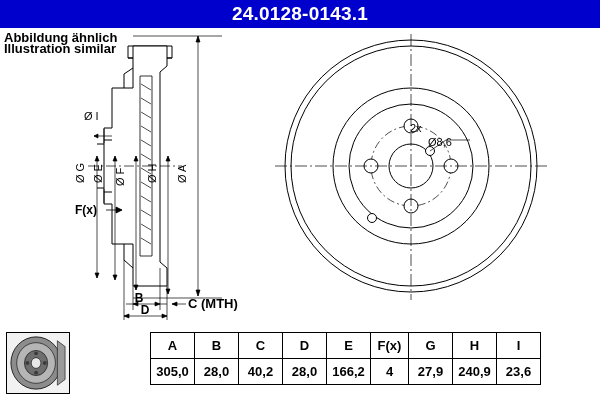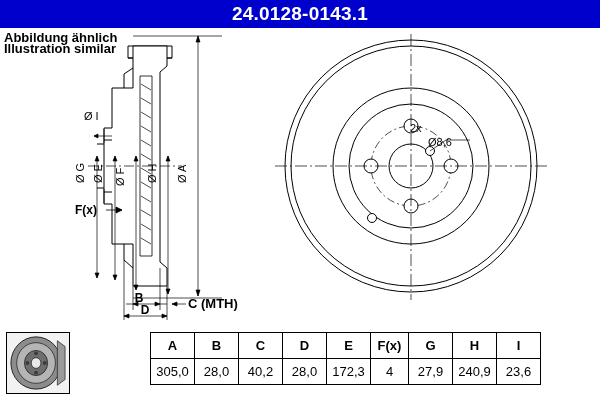--- a/index.html
+++ b/index.html
@@ -43,20 +43,21 @@
     position:absolute; left:150px; top:2px;
     border-collapse:collapse;
     font-size:13px;
   }
   table.spec td {
     border:1px solid #000;
     text-align:center;
     vertical-align:middle;
     height:26px;
     padding:0 2px;
+    font-weight:bold;
   }
   table.spec tr.head td { font-weight:bold; }
   .cw { width:44px; }
   .cw-f { width:38px; }
 
   .disc-photo {
     position:absolute; left:6px; top:2px; width:64px; height:62px;
     border:1px solid #000;
   }
 </style>
@@ -254,21 +255,21 @@
         <td class="cw-f">F(x)</td>
         <td class="cw">G</td>
         <td class="cw">H</td>
         <td class="cw">I</td>
       </tr>
       <tr>
         <td>305,0</td>
         <td>28,0</td>
         <td>40,2</td>
         <td>28,0</td>
-        <td>172,3</td>
+        <td>166,2</td>
         <td>4</td>
         <td>27,9</td>
         <td>240,9</td>
         <td>23,6</td>
       </tr>
     </tbody>
       </table>
   </div>
 
 </div>

